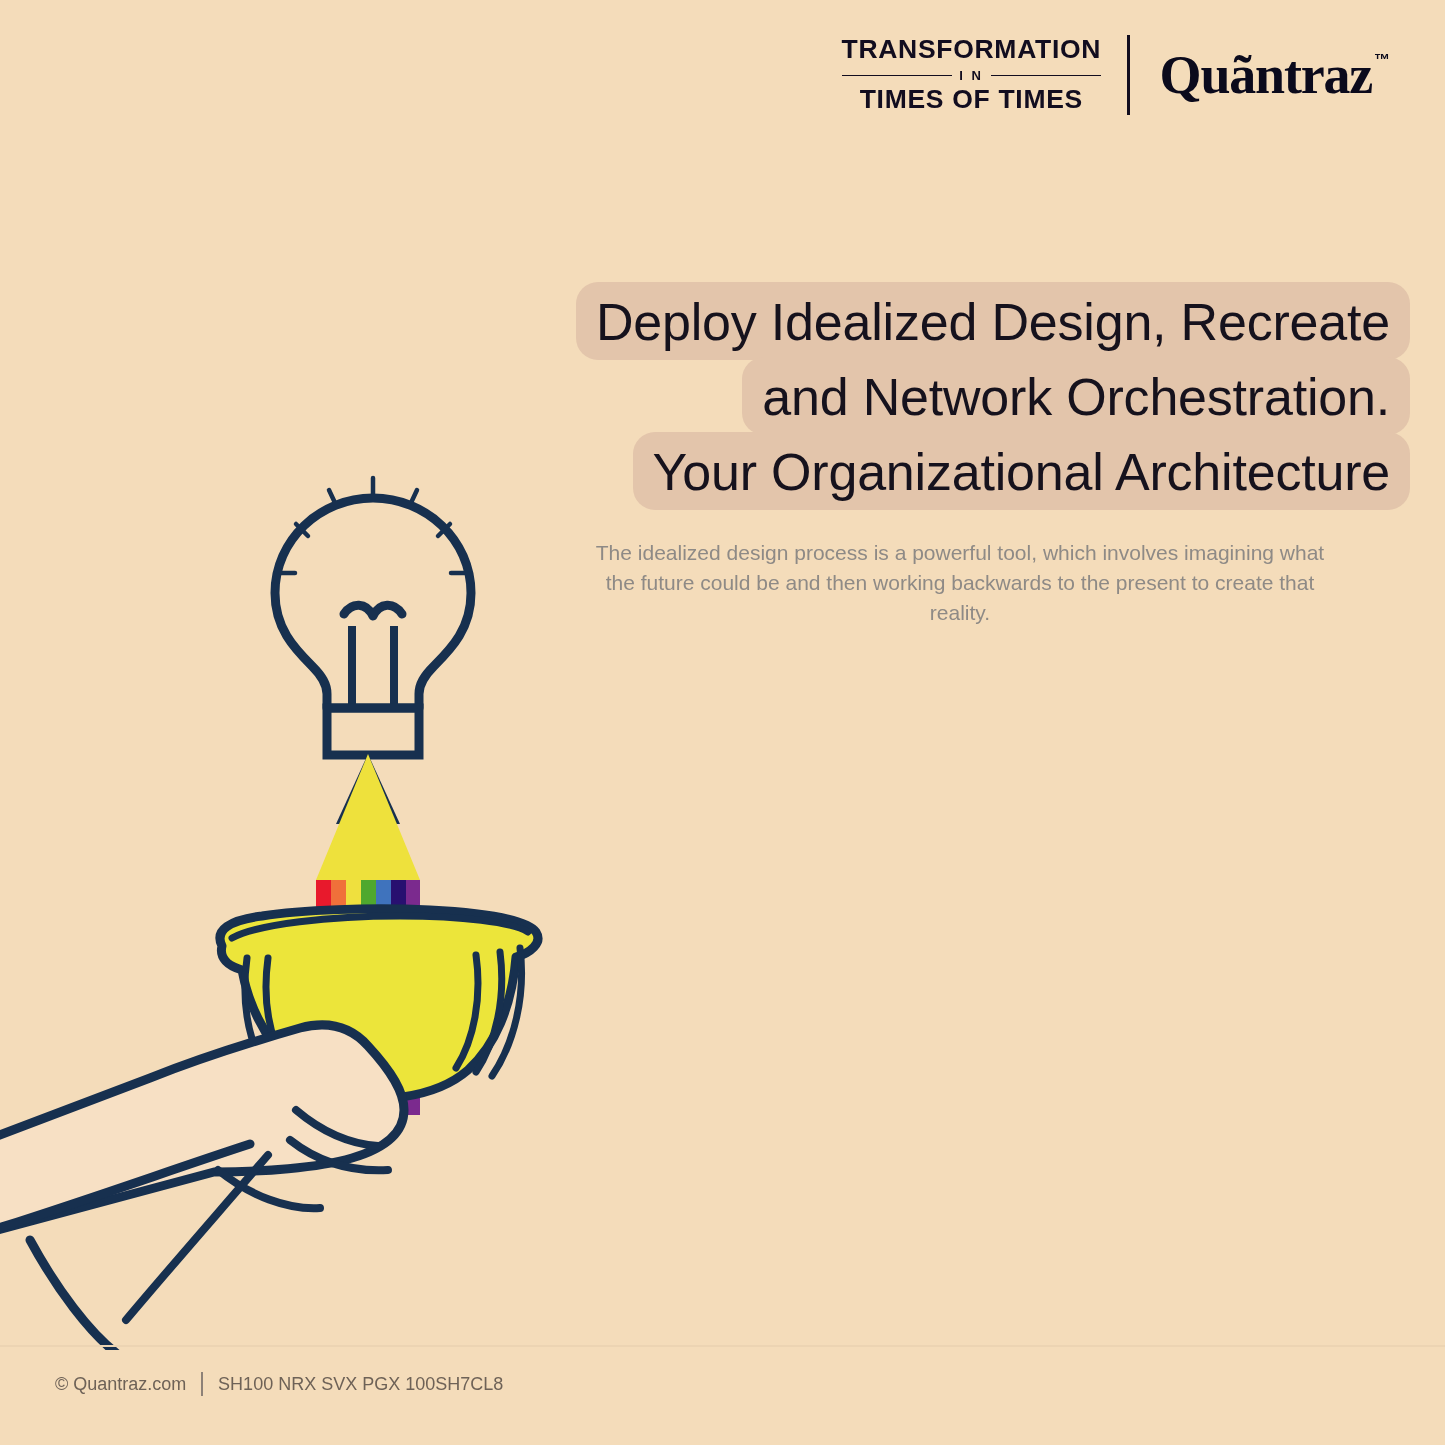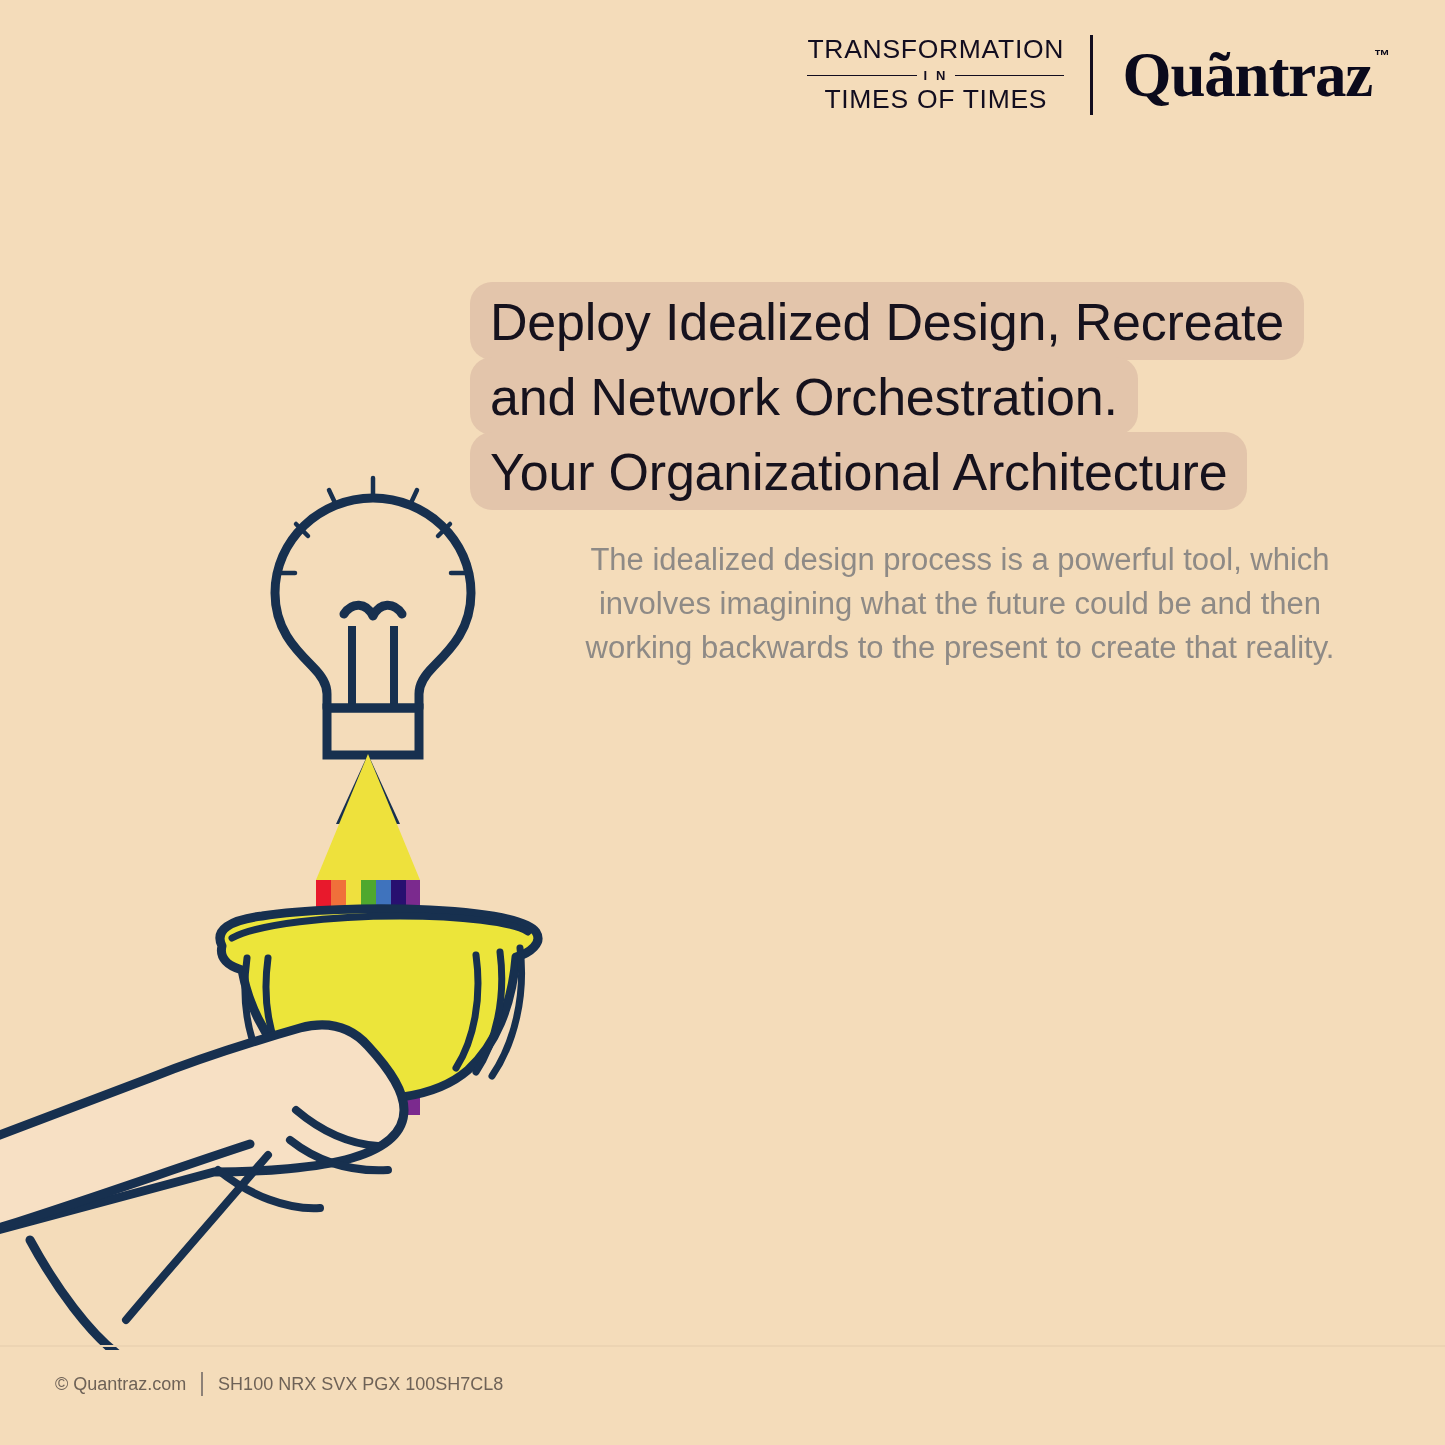--- a/index.html
+++ b/index.html
@@ -37,21 +37,21 @@
     display: flex;
     flex-direction: column;
     align-items: center;
     justify-content: center;
     color: #120d1f;
     padding-right: 26px;
   }
   .tagline-line1,
   .tagline-line3 {
     font-size: 26.5px;
-    font-weight: 400;
+    font-weight: 700;
     letter-spacing: 0.7px;
     line-height: 1.12;
     white-space: nowrap;
     font-family: "Liberation Sans", sans-serif;
   }
   .tagline-mid {
     display: flex;
     align-items: center;
     gap: 7px;
     width: 100%;
@@ -75,21 +75,21 @@
     margin-right: 30px;
   }
   .logo {
     position: relative;
     display: flex;
     align-items: flex-start;
     color: #0b0a1c;
   }
   .logo-word {
     font-family: "Liberation Serif", serif;
-    font-size: 63px;
+    font-size: 54px;
     font-weight: 700;
     line-height: 1;
     letter-spacing: -1.2px;
     color: #0b0a1c;
   }
   .logo-tm {
     font-family: "Liberation Sans", sans-serif;
     font-size: 16px;
     font-weight: 700;
     line-height: 1;
@@ -98,21 +98,21 @@
   }
 
   
   .headline {
     position: absolute;
     top: 282px;
     left: 470px;
     width: 940px;
     display: flex;
     flex-direction: column;
-    align-items: flex-start;
+    align-items: flex-end;
   }
   .hl-line {
     display: inline-block;
     background: #e3c5ab;
     color: #16121d;
     font-size: 52px;
     font-weight: 400;
     line-height: 1.0;
     letter-spacing: -0.2px;
     padding: 14px 20px 12px 20px;
@@ -123,21 +123,21 @@
   .hl-line + .hl-line { margin-top: -3px; }
 
   
   .body-copy {
     position: absolute;
     top: 538px;
     left: 580px;
     width: 760px;
     text-align: center;
     color: #8e8a86;
-    font-size: 31px;
+    font-size: 21px;
     line-height: 1.42;
     font-weight: 400;
     font-family: "Liberation Sans", sans-serif;
   }
 
   
   .illustration {
     position: absolute;
     left: 0px;
     top: 450px;

